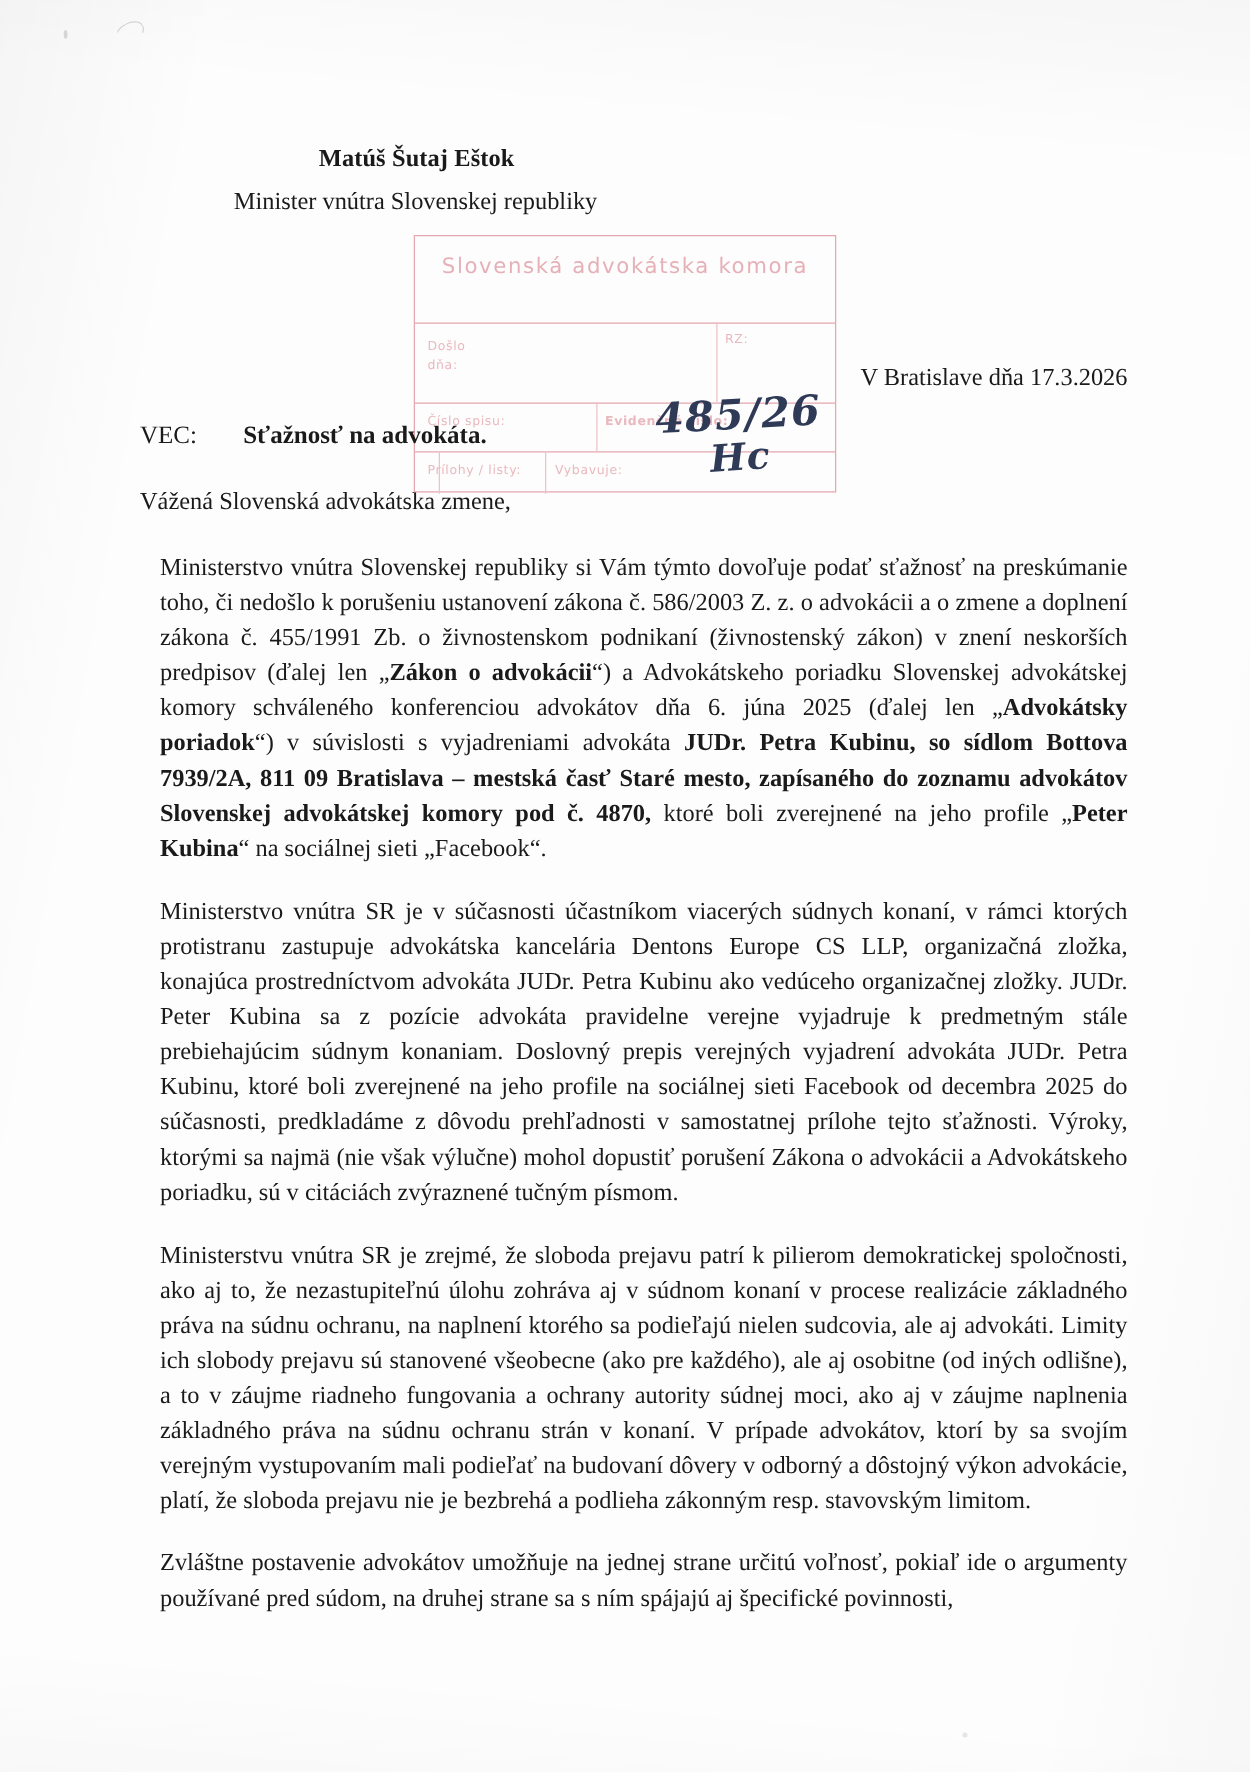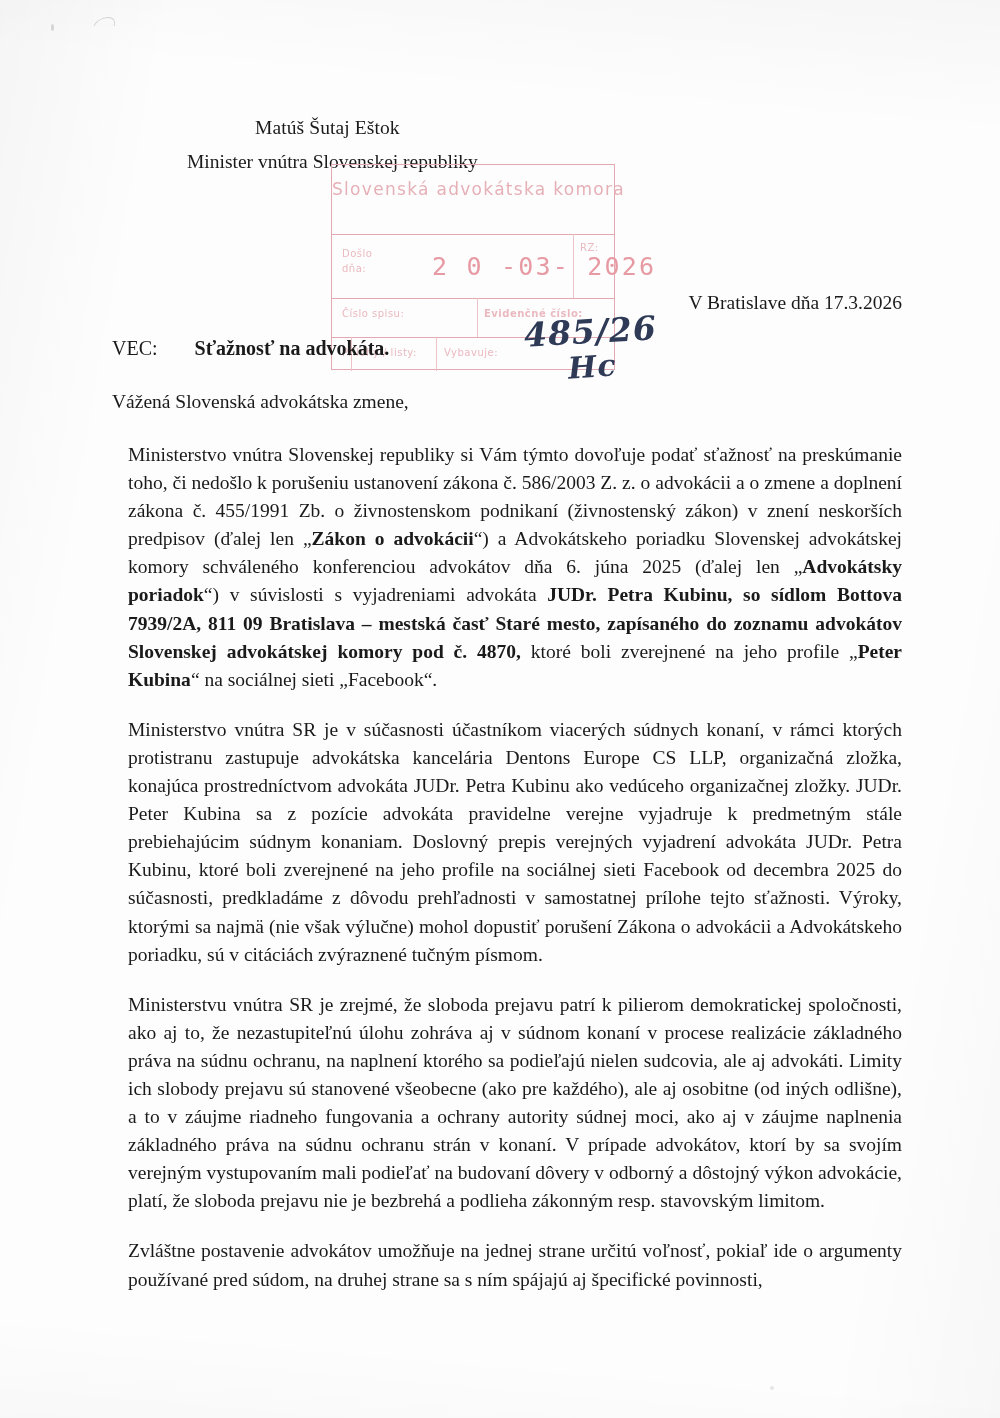--- a/index.html
+++ b/index.html
@@ -49,21 +49,21 @@
     position: absolute;
     left: 112px;
     top: 0;
     width: 790px;
   }
 
   .sender-name {
     position: absolute;
     left: 143px;
     top: 117px;
-    font-weight: normal;
+    font-weight: bold;
     font-size: 19.5px;
     letter-spacing: .1px;
     white-space: nowrap;
   }
   .sender-role {
     position: absolute;
     left: 75px;
     top: 151px;
     font-size: 19.5px;
     white-space: nowrap;
@@ -109,22 +109,22 @@
     text-justify: inter-word;
     hyphens: none;
   }
   p.para:last-child { margin-bottom: 0; }
   p.para b { font-weight: bold; }
 
   
   #stamp {
     position: absolute;
     left: 331px;
-    top: 164px;
-    width: 284px;
+    top: 188px;
+    width: 338px;
     height: 206px;
     border: 1.6px solid #e4a8b0;
     box-sizing: border-box;
     color: #e8b4bb;
     font-family: "DejaVu Sans", "Liberation Sans", sans-serif;
     z-index: 2;
     background: transparent;
   }
   #stamp .rule-h {
     position: absolute;
@@ -244,21 +244,20 @@
     <div class="rule-h" style="top:172px;"></div>
 
     <div class="rule-v" style="left:241px;top:69px;height:64px;bottom:auto;"></div>
     <div class="rule-v" style="left:145px;top:133px;height:39px;bottom:auto;"></div>
     <div class="rule-v" style="left:19px;top:172px;height:34px;bottom:auto;"></div>
     <div class="rule-v" style="left:104px;top:172px;height:34px;bottom:auto;"></div>
 
     <div class="lbl" style="left:10px;top:82px;">
       <span>Došlo</span><br><span>dňa:</span>
     </div>
-    <div class="stamp-date">2 0 -03- 2026</div>
     <div class="lbl" style="left:248px;top:76px;">RZ:</div>
     <div class="lbl" style="left:10px;top:142px;">Číslo spisu:</div>
     <div class="lbl" style="left:152px;top:142px;font-weight:bold;">Evidenčné číslo:</div>
     <div class="lbl" style="left:10px;top:181px;">Prílohy / listy:</div>
     <div class="lbl" style="left:112px;top:181px;">Vybavuje:</div>
   </div>
 
   <div class="hand hand-num">485/26</div>
   <div class="hand hand-initials">Hc</div>
 

